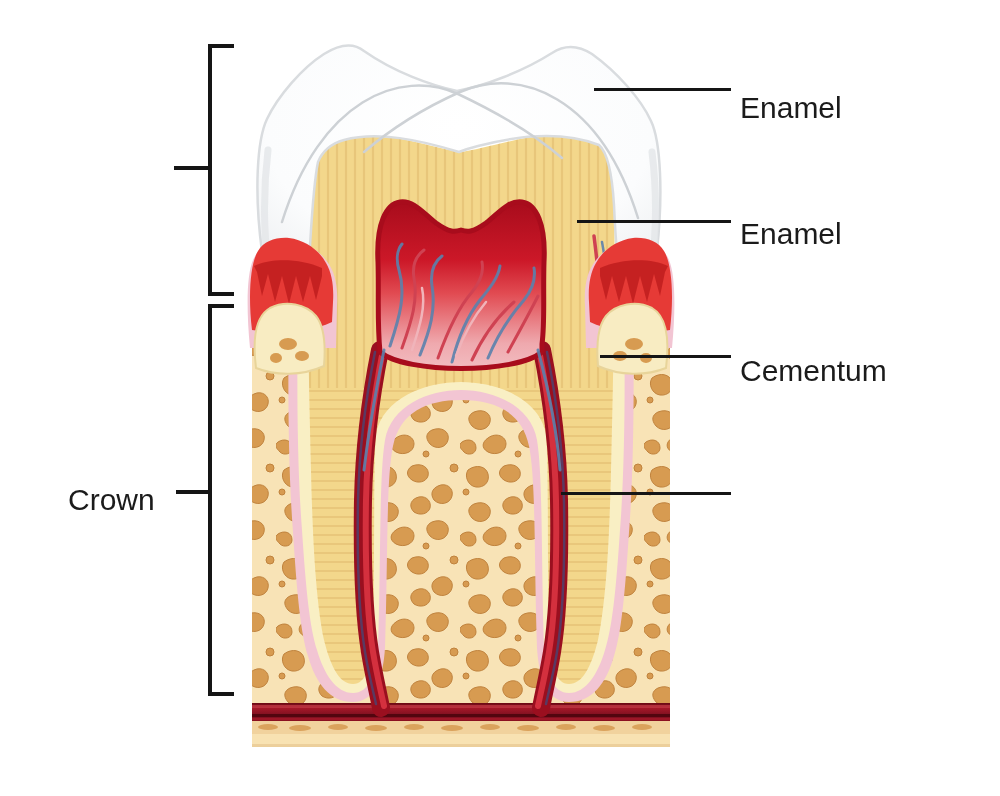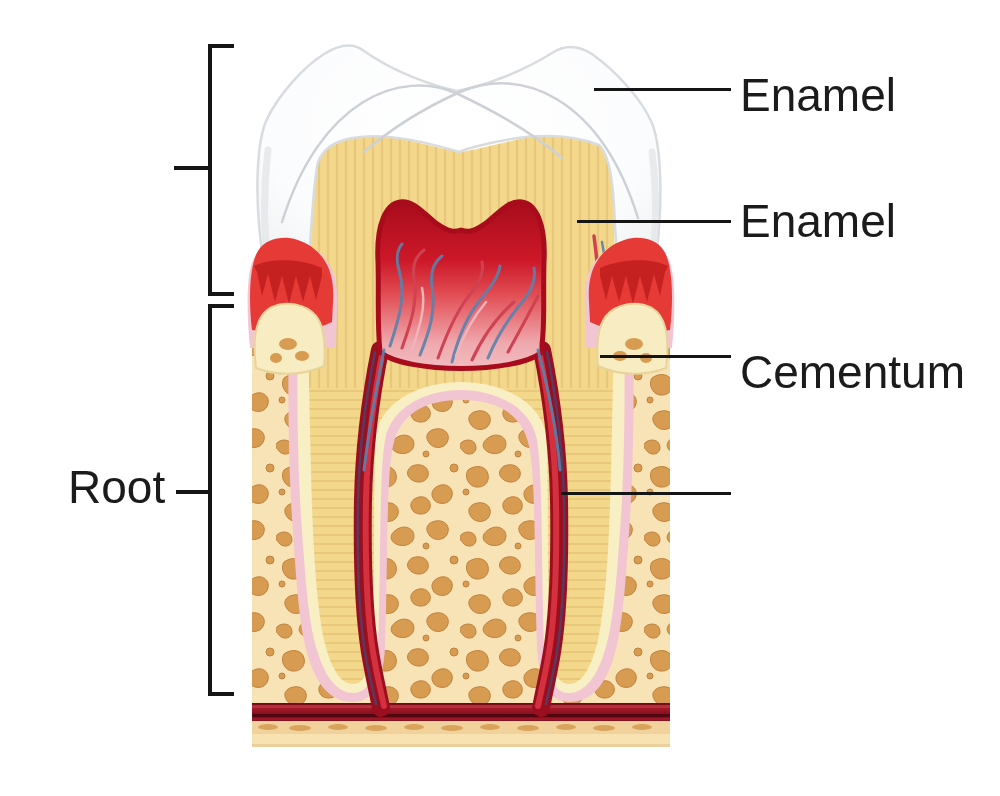--- a/index.html
+++ b/index.html
@@ -1,18 +1,18 @@
 <!DOCTYPE html>
 <html><head>
 <meta charset="utf-8">
 <style>
   html,body{margin:0;padding:0;background:#ffffff;}
   .stage{position:relative;width:1000px;height:796px;background:#ffffff;overflow:hidden;
          font-family:"Liberation Sans","DejaVu Sans",sans-serif;}
-  .lbl{position:absolute;font-size:46px;line-height:1.1;color:#1b1b1b;white-space:nowrap;}
+  .lbl{position:absolute;font-size:30px;line-height:1.1;color:#1b1b1b;white-space:nowrap;margin-top:21px;}
   .leader{position:absolute;height:3px;background:#151515;}
   .connector{position:absolute;height:4px;background:#151515;}
   .bracket{position:absolute;width:22px;border-left:4px solid #151515;
            border-top:4px solid #151515;border-bottom:4px solid #151515;}
   svg{position:absolute;left:0;top:0;}
 </style>
 </head>
 <body>
 
 <div class="stage">
@@ -204,26 +204,26 @@
         <ellipse cx="646" cy="358" rx="6" ry="5"></ellipse>
       </g>
     </g>
   </svg>
 
   <div class="bracket" style="left:208px;top:44px;height:244px;"></div>
   <div class="connector" style="left:174px;top:166px;width:34px;"></div>
 
   <div class="bracket" style="left:208px;top:304px;height:384px;"></div>
   <div class="connector" style="left:176px;top:490px;width:32px;"></div>
-  <div class="lbl" style="left:68px;top:462px;">Root</div>
+  <div class="lbl" style="left:68px;top:462px;">Crown</div>
 
   <div class="leader" style="left:594px;top:88px;width:137px;"></div>
   <div class="lbl" style="left:740px;top:70px;">Enamel</div>
 
   <div class="leader" style="left:577px;top:220px;width:154px;"></div>
   <div class="lbl" style="left:740px;top:196px;">Enamel</div>
 
   <div class="leader" style="left:600px;top:355px;width:131px;"></div>
-  <div class="lbl" style="left:740px;top:347px;">Cementum</div>
+  <div class="lbl" style="left:740px;top:333px;">Cementum</div>
 
   <div class="leader" style="left:561px;top:492px;width:170px;"></div>
 
 </div>
 
 </body></html>

